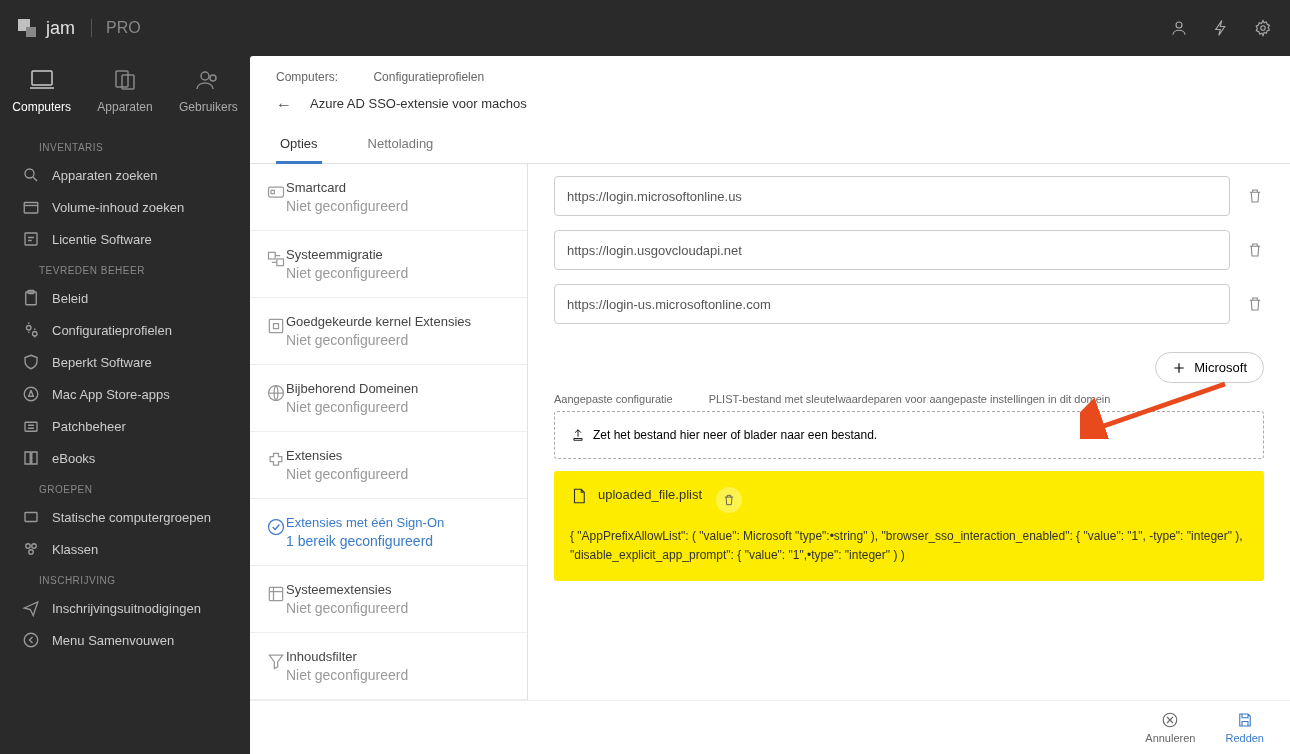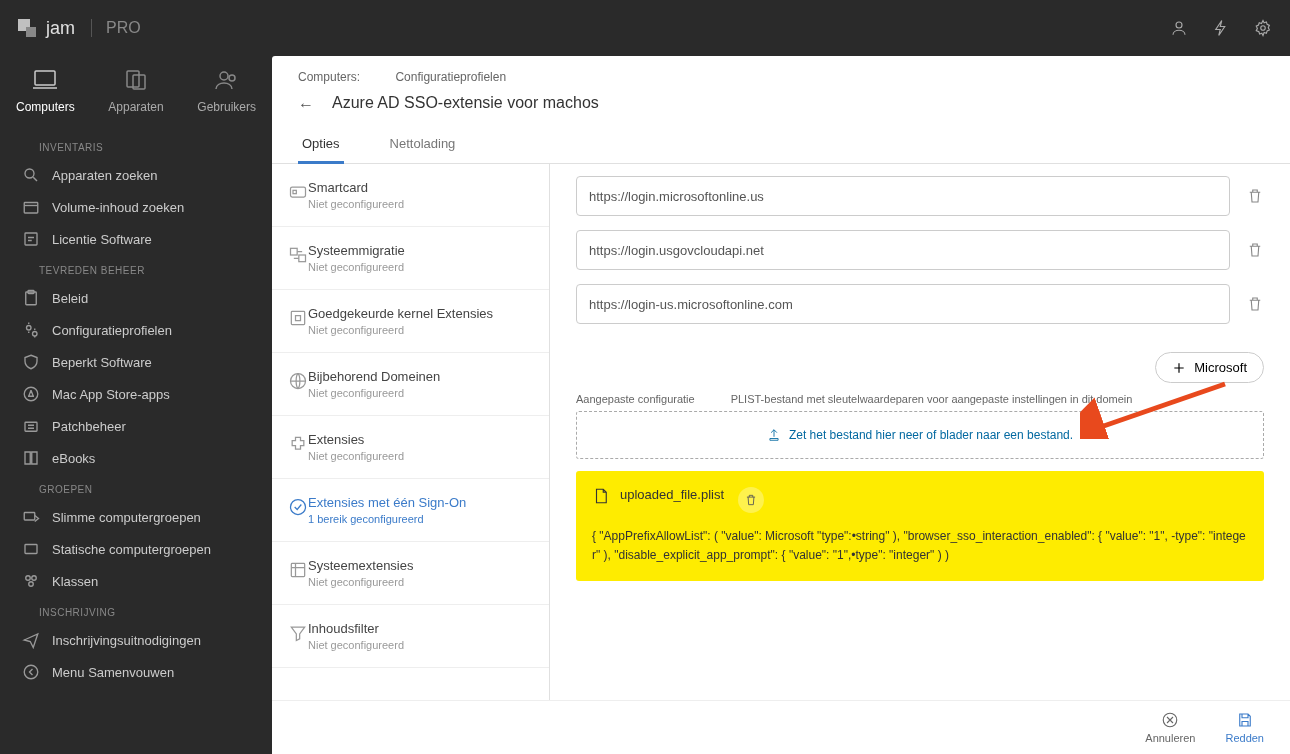--- a/index.html
+++ b/index.html
@@ -7,55 +7,55 @@
 .topbar{height:56px;background:#2a2a2a;display:flex;align-items:center;padding:0 18px;justify-content:space-between}
 .brand{display:flex;align-items:center;gap:10px}
 .brand-logo{width:18px;height:18px;position:relative}
 .brand-logo::before{content:"";position:absolute;width:12px;height:12px;background:#c0c0c0;left:0;top:0}
 .brand-logo::after{content:"";position:absolute;width:10px;height:10px;background:#888;left:8px;top:8px}
 .brand-text{color:#e0e0e0;font-size:18px;font-weight:500}
 .brand-pro{color:#888;font-size:16px;border-left:1px solid #555;padding-left:14px;margin-left:6px}
 .topbar-icons{display:flex;gap:24px;align-items:center}
 .topbar-icon{width:18px;height:18px;color:#aaa;cursor:pointer}
 .layout{display:flex;height:698px}
-.leftnav{width:272px;background:#2a2a2a;display:flex;flex-direction:column;overflow-y:auto}
+.leftnav{width:250px;background:#2a2a2a;display:flex;flex-direction:column;overflow-y:auto}
 .topnav-tabs{display:flex;padding:6px 0 12px 0}
 .topnav-tab{flex:1;text-align:center;color:#aaa;font-size:12px;cursor:pointer;padding:6px 0}
 .topnav-tab.active{color:#fff}
 .topnav-tab-icon{width:28px;height:24px;margin:0 auto 8px;display:block}
 .sidebar-section-header{color:#888;font-size:10px;letter-spacing:0.5px;padding:10px 39px 6px;text-transform:uppercase}
 .sidebar-item{display:flex;align-items:center;gap:12px;padding:7px 22px;color:#ccc;font-size:13px;cursor:pointer}
 .sidebar-icon{width:18px;height:18px;flex-shrink:0;color:#999}
 .main{flex:1;background:#fff;border-radius:3px 0 0 0;display:flex;flex-direction:column;overflow:hidden}
 .breadcrumb{padding:14px 26px 4px;font-size:12px;color:#666}
 .breadcrumb span{margin-right:32px}
 .page-title-row{display:flex;align-items:center;gap:18px;padding:6px 26px 14px}
 .back-arrow{font-size:16px;color:#555;cursor:pointer}
-.page-title{font-size:16px;color:#333}
+.page-title{font-size:13px;color:#333}
 .tabs{display:flex;border-bottom:1px solid #e0e0e0;padding:0 26px}
 .tab{padding:10px 4px 12px;margin-right:42px;font-size:13px;color:#777;cursor:pointer;position:relative}
 .tab.active{color:#333}
 .tab.active::after{content:"";position:absolute;bottom:-1px;left:0;right:0;height:3px;background:#3b7bc9}
 .content{flex:1;display:flex;overflow:hidden}
 .options-list{width:278px;border-right:1px solid #e0e0e0;overflow-y:auto}
 .option-item{display:flex;padding:16px 16px;border-bottom:1px solid #eee;cursor:pointer}
 .option-item.active{background:#fff;position:relative}
 .option-item.active .option-title{color:#3b7bc9}
 .option-icon{width:20px;height:20px;color:#999;flex-shrink:0;margin-top:2px}
 .option-title{font-size:13px;color:#444;margin-bottom:3px}
-.option-sub{font-size:11px;color:#999}
+.option-sub{font-size:14px;color:#999}
 .option-sub.active-sub{color:#3b7bc9}
 .config-pane{flex:1;padding:12px 26px 0 26px;overflow-y:auto;position:relative}
 .url-row{display:flex;align-items:center;gap:16px;margin-bottom:14px}
 .url-input{flex:1;height:40px;border:1px solid #ccc;border-radius:4px;padding:0 12px;font-size:13px;color:#555}
 .trash{width:18px;height:18px;color:#888;cursor:pointer}
 .add-btn{display:flex;align-items:center;gap:8px;border:1px solid #ccc;border-radius:18px;padding:7px 16px;font-size:13px;cursor:pointer;background:#fff;margin:14px 0 10px auto}
 .add-btn-row{display:flex;justify-content:flex-end}
 .config-label{font-size:11px;color:#666;margin-bottom:6px;display:flex;gap:36px}
-.dropzone{border:1px dashed #aaa;border-radius:3px;padding:16px;text-align:center;font-size:12px;color:#0369a1;display:flex;align-items:center;justify-content:center;gap:8px;margin-top:4px}
+.dropzone{border:1px dashed #aaa;border-radius:3px;padding:16px;text-align:center;font-size:12px;color:#000000;display:flex;align-items:center;justify-content:flex-start;gap:8px;margin-top:4px}
 .yellow-box{background:#feec00;border-radius:3px;padding:16px;margin-top:12px}
 .file-row{display:flex;align-items:flex-start;gap:10px;margin-bottom:14px}
 .file-icon{width:18px;height:18px;color:#333}
 .file-name{font-size:13px;color:#333}
 .file-trash{width:26px;height:26px;border-radius:50%;background:rgba(255,255,255,0.3);display:flex;align-items:center;justify-content:center;cursor:pointer;margin-left:4px}
 .plist-content{font-size:12px;color:#333;line-height:1.6;word-break:break-all}
 .arrow-annotation{position:absolute;width:150px;height:60px;pointer-events:none}
 .footer{display:flex;justify-content:flex-end;gap:30px;padding:10px 26px;border-top:1px solid #eee;align-items:center}
 .footer-btn{display:flex;flex-direction:column;align-items:center;gap:3px;font-size:11px;color:#666;cursor:pointer}
 .footer-btn.primary{color:#3b7bc9}
@@ -175,27 +175,20 @@
     <div class="sidebar-item">
         <svg class="sidebar-icon" viewBox="0 0 24 24" fill="none" stroke="currentColor" stroke-width="1.8">
           <path d="M4 4h7v16H4zM13 4h7v16h-7z"></path>
         </svg>
         <span>eBooks</span>
       </div>
 
     <div class="sidebar-section-header">GROEPEN</div>
     <div class="sidebar-item">
         <svg class="sidebar-icon" viewBox="0 0 24 24" fill="none" stroke="currentColor" stroke-width="1.8">
-          <rect x="3" y="6" width="14" height="10" rx="1"></rect>
-          <path d="M17 10l5 4-5 4"></path>
-        </svg>
-        <span>Slimme computergroepen</span>
-      </div>
-    <div class="sidebar-item">
-        <svg class="sidebar-icon" viewBox="0 0 24 24" fill="none" stroke="currentColor" stroke-width="1.8">
           <rect x="4" y="6" width="16" height="12" rx="1"></rect>
         </svg>
         <span>Statische computergroepen</span>
       </div>
     <div class="sidebar-item">
         <svg class="sidebar-icon" viewBox="0 0 24 24" fill="none" stroke="currentColor" stroke-width="1.8">
           <circle cx="8" cy="8" r="3"></circle>
           <circle cx="16" cy="8" r="3"></circle>
           <circle cx="12" cy="16" r="3"></circle>
         </svg>

